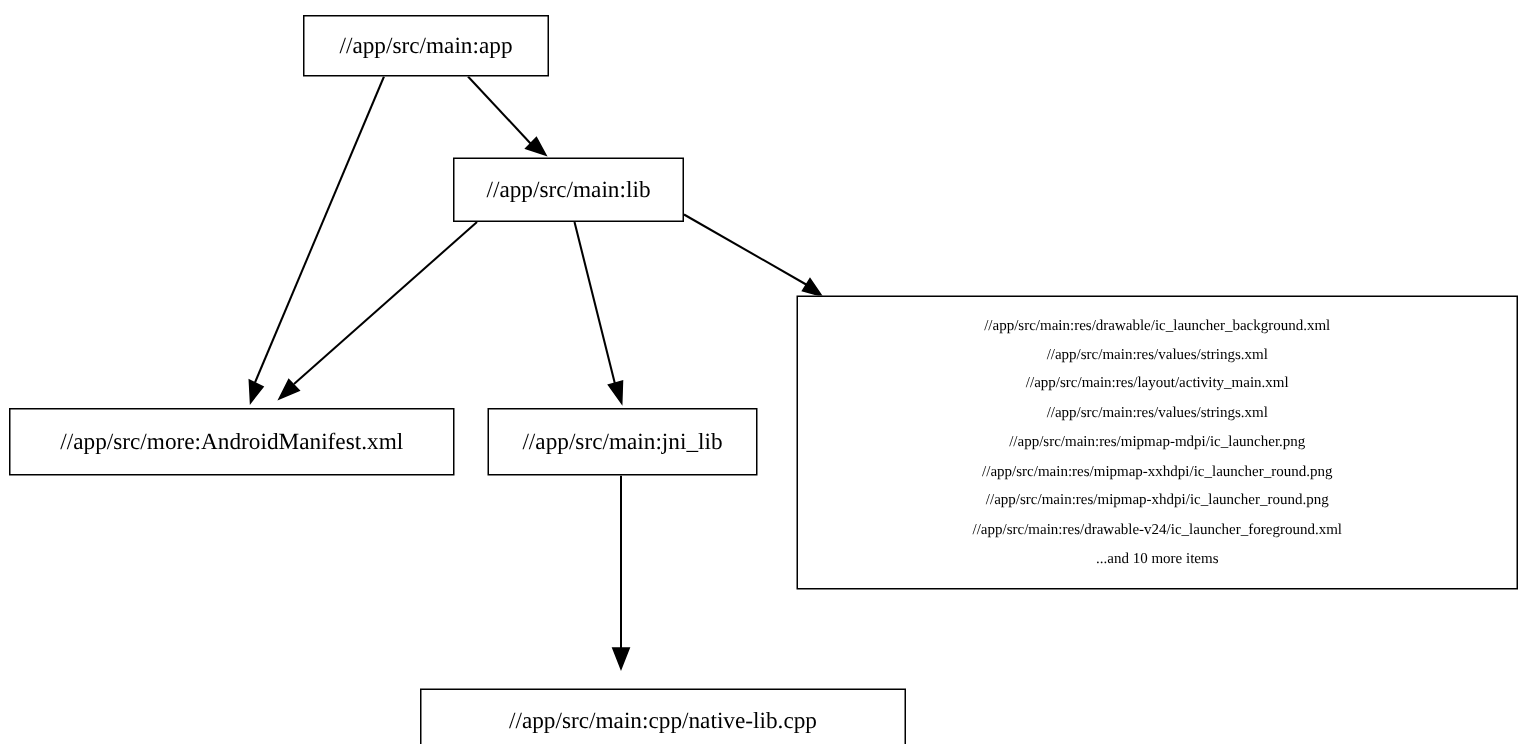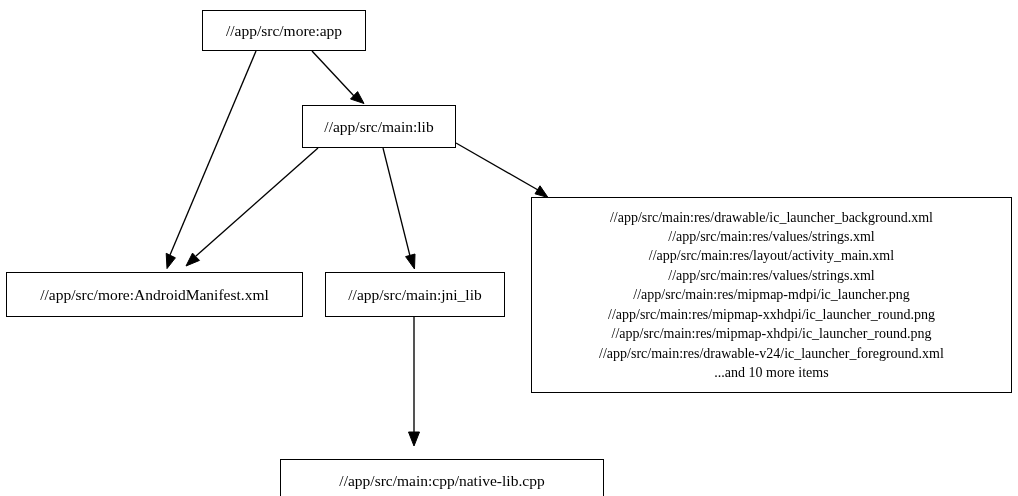--- a/index.html
+++ b/index.html
@@ -42,21 +42,21 @@
     padding: 0 6px;
   }
   .node-multiline {
     align-items: center;
     justify-content: center;
     white-space: normal;
   }
   .node-multiline .node-lines {
     display: block;
     text-align: center;
-    font-size: 14px;
+    font-size: 10px;
     line-height: 19.4px;
     white-space: nowrap;
   }
   .node-lines .res-line {
     display: block;
   }
   svg.edges {
     position: absolute;
     left: 0;
     top: 0;
@@ -108,21 +108,21 @@
     </g>
 
     <g>
       <line x1="414" y1="317" x2="414" y2="432"></line>
       <polygon points="408.5,432.0 414.0,446.0 419.5,432.0"></polygon>
     </g>
 
   </svg>
 
   <div class="node-box" style="left:202px; top:10px; width:164px; height:41px;">
-    <span class="node-label">//app/src/more:app</span>
+    <span class="node-label">//app/src/main:app</span>
   </div>
 
   <div class="node-box" style="left:302px; top:105px; width:154px; height:43px;align-items:center;">
     <span class="node-label">//app/src/main:lib</span>
   </div>
 
   <div class="node-box" style="left:6px; top:272px; width:297px; height:45px;">
     <span class="node-label">//app/src/more:AndroidManifest.xml</span>
   </div>
 

